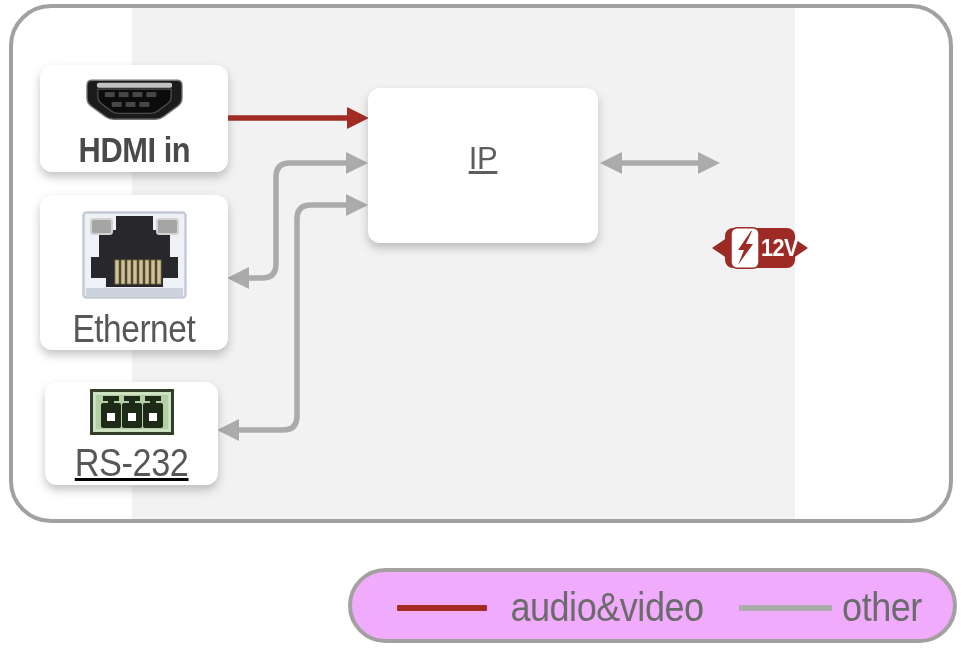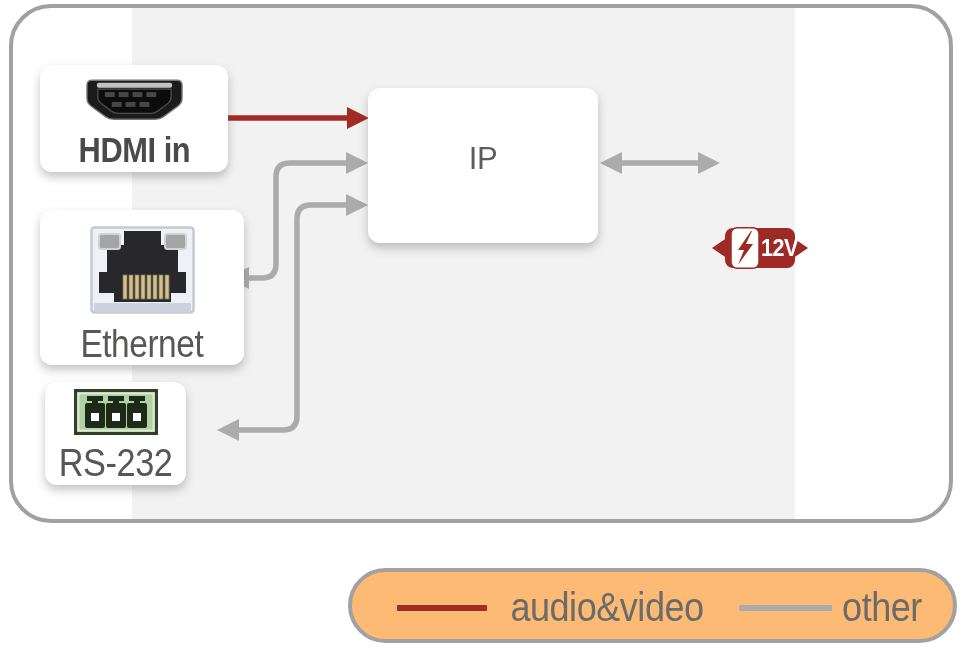--- a/index.html
+++ b/index.html
@@ -19,44 +19,44 @@
   .node{position:absolute;background:#fff;border-radius:12px;
         box-shadow:0 5px 10px rgba(90,90,90,.35);
         display:flex;flex-direction:column;align-items:center;box-sizing:border-box;justify-content:flex-end;}
   .node-label{color:#575756;display:inline-block;transform:scaleX(.88);
               transform-origin:center;letter-spacing:-.5px;white-space:nowrap;}
   .bold-label{font-weight:bold;color:#4a4a4c;}
 
   .hdmi-node{left:40px;top:65px;width:188px;height:107px;padding-top:10px;}
   .hdmi-node .node-label{font-size:35px;line-height:44px;margin-top:3px;}
 
-  .eth-node{left:40px;top:210px;width:204px;height:155px;padding-top:13px;}
+  .eth-node{left:40px;top:195px;width:188px;height:155px;padding-top:13px;}
   .eth-node .node-label{font-size:38px;line-height:42px;margin-top:5px;}
 
-  .rs-node{left:45px;top:382px;width:141px;height:103px;padding-top:6px;}
+  .rs-node{left:45px;top:382px;width:173px;height:103px;padding-top:6px;text-decoration:underline;}
   .rs-node .node-label{font-size:39px;line-height:44px;margin-top:2px;}
 
   .pkt-node{left:368px;top:88px;width:230px;height:155px;justify-content:center;}
   .pkt-text{color:#5d5d5d;font-size:31px;line-height:45px;text-align:center;
-            margin-bottom:14px;letter-spacing:-.3px;}
+            margin-bottom:14px;letter-spacing:-.3px;text-decoration:underline;}
 
   .tpx-node{left:722px;top:78px;width:151px;height:170px;padding-top:12px;}
   .tpx-node .node-label{font-size:37px;line-height:44px;margin-top:2px;}
 
   
   .badge{position:absolute;left:710px;top:227px;width:100px;height:42px;z-index:5;}
   .badge svg{position:absolute;left:0;top:0;}
   .badge-text{position:absolute;left:49px;top:0;width:38px;height:42px;
               line-height:42px;text-align:center;color:#fff;font-weight:bold;
               font-size:24px;transform:scaleX(.9);letter-spacing:-.5px;}
 
   
   .legend{position:absolute;left:348px;top:568px;width:609px;height:75px;
           box-sizing:border-box;border:4.5px solid #a3a0a0;border-radius:38px;
-          background:#fdba74;}
+          background:#f0abfc;}
   .legend-line{position:absolute;top:33px;height:6px;border-radius:1px;}
   .legend-line.red{left:45px;width:90px;background:#a22b24;}
   .legend-line.gray{left:387px;width:93px;background:#ababab;}
   .legend-label{position:absolute;top:0;height:75px;line-height:71px;
                 font-size:40px;color:#6b6b6b;text-align:center;
                 letter-spacing:-.5px;transform:scaleX(.9);}
   .legend-label.l1{left:140px;width:230px;}
   .legend-label.l2{left:475px;width:110px;}
 </style>
 </head>

